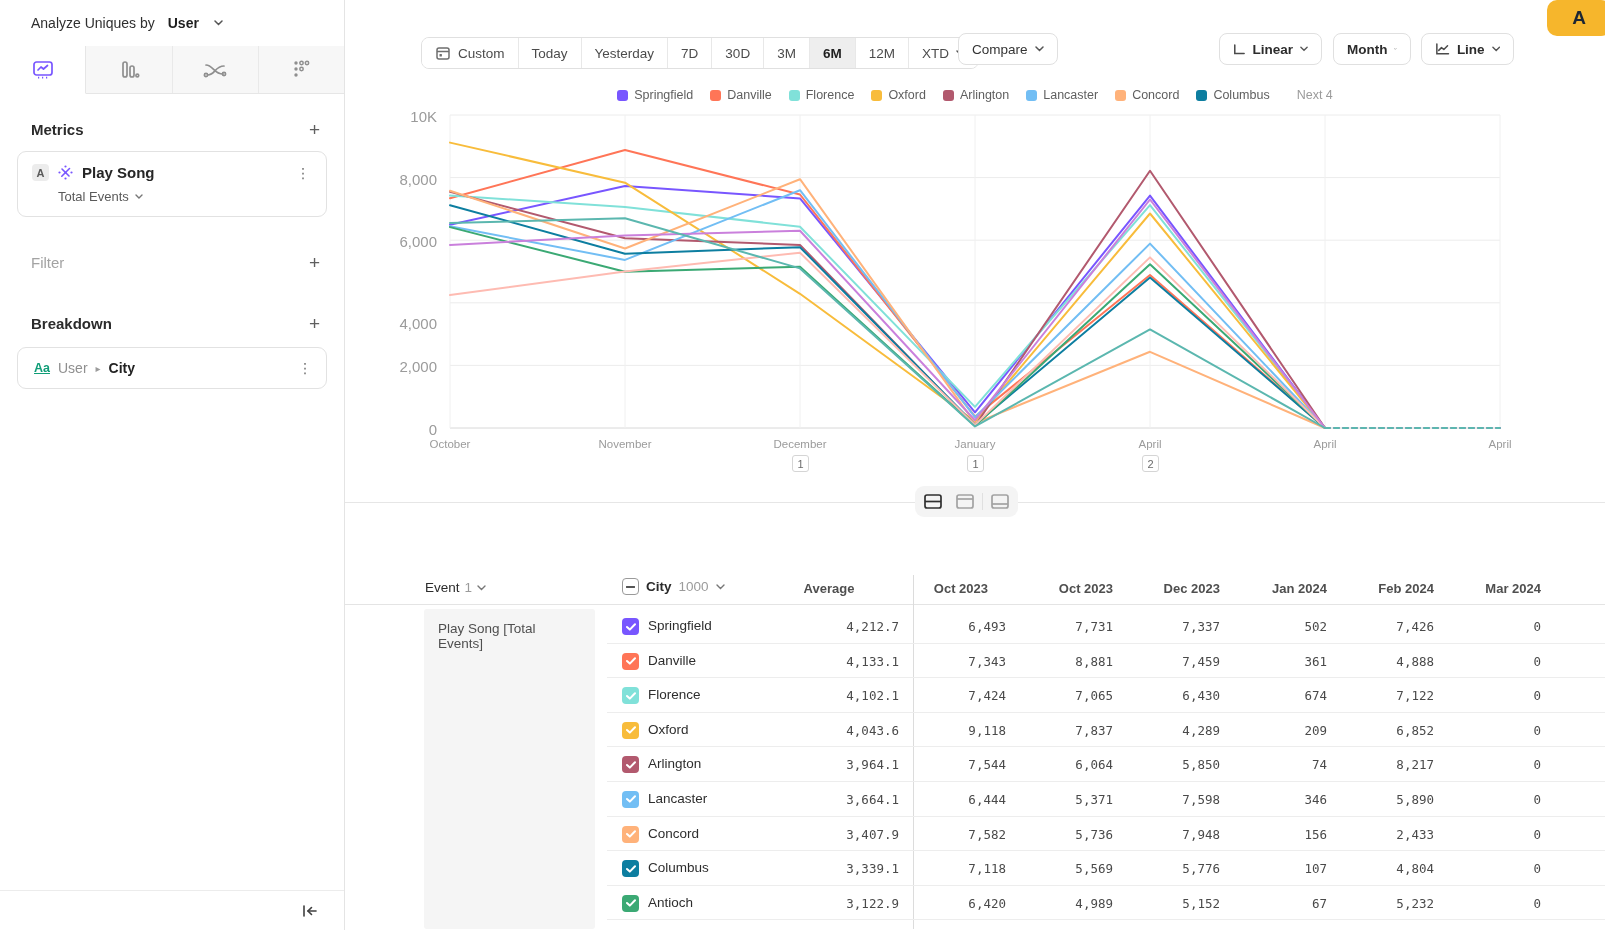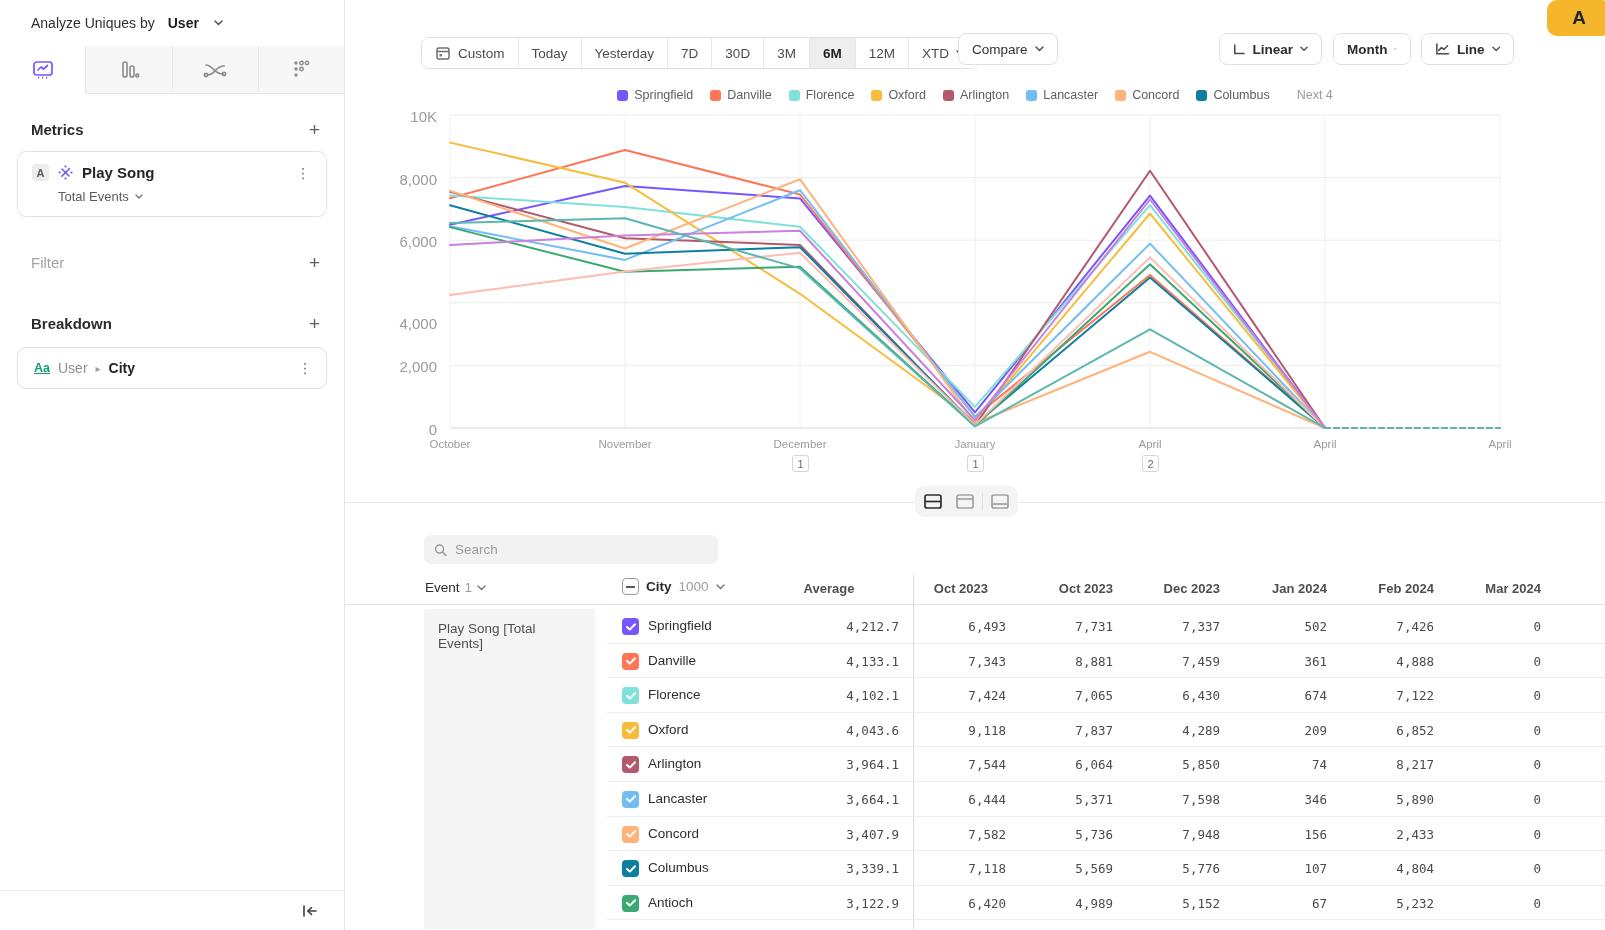--- a/index.html
+++ b/index.html
@@ -424,27 +424,20 @@
       <span class="lt-sep"></span>
       <button class="lt-btn">
         <svg width="20" height="17" viewBox="0 0 20 17" fill="none" stroke-width="1.7">
             <rect x="2" y="2" width="16" height="13" rx="2"></rect>
             <line x1="2" y1="11" x2="18" y2="11"></line>
           </svg>
       </button>
     </div>
 
     <div class="table-section">
-      <div class="search">
-        <svg width="14" height="14" viewBox="0 0 14 14" fill="none" stroke="#9b9b9b" stroke-width="1.6" stroke-linecap="round">
-            <circle cx="6" cy="6" r="4.3"></circle>
-            <line x1="9.3" y1="9.3" x2="12.8" y2="12.8"></line>
-          </svg>
-        <input type="text" placeholder="Search" style="">
-      </div>
 
       <div class="thead">
         <div class="th-event">
           <span>Event</span>
           <span class="cnt">1</span>
           <svg width="9" height="6" viewBox="0 0 9 6" fill="none" stroke="#777" stroke-width="1.4" stroke-linecap="round">
               <polyline points="1,1 4.5,4.5 8,1"></polyline>
             </svg>
         </div>
         <div class="th-city">

